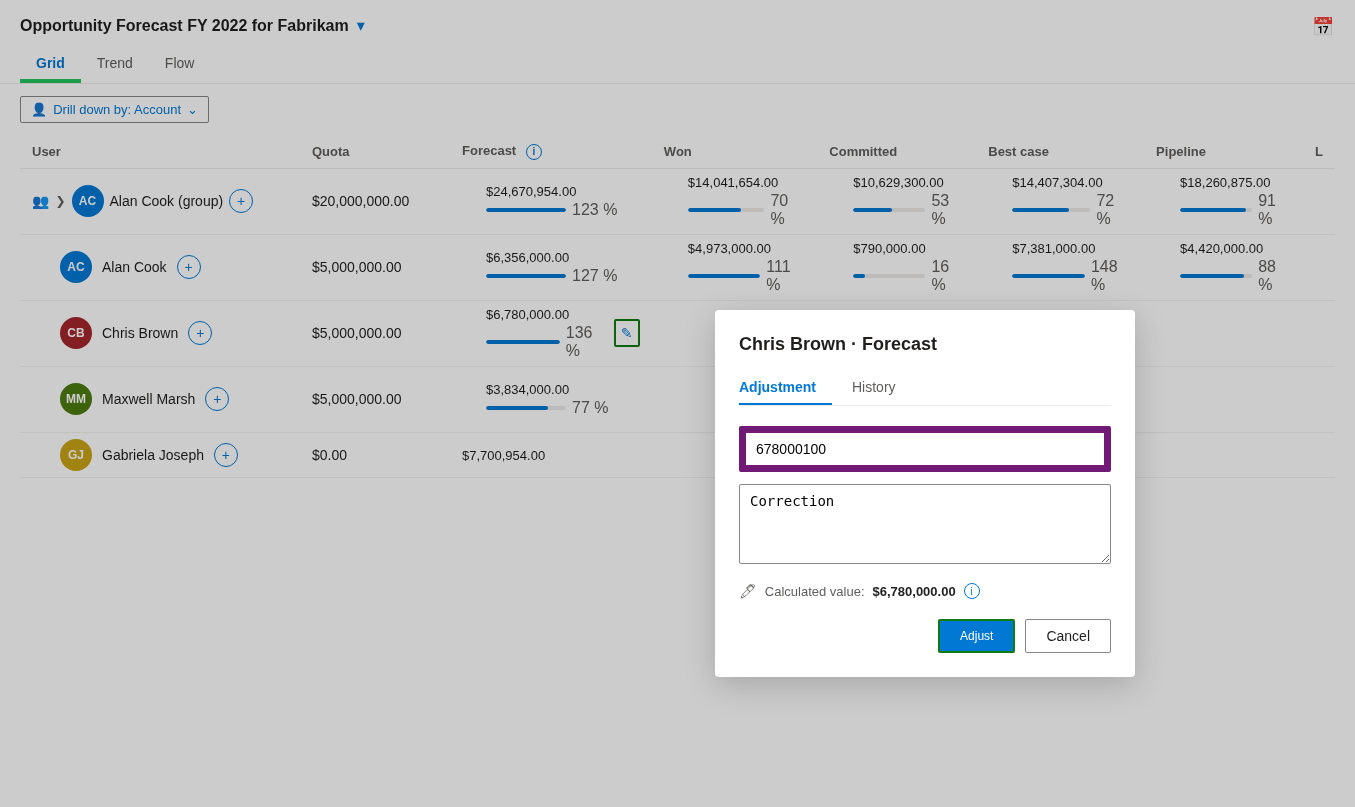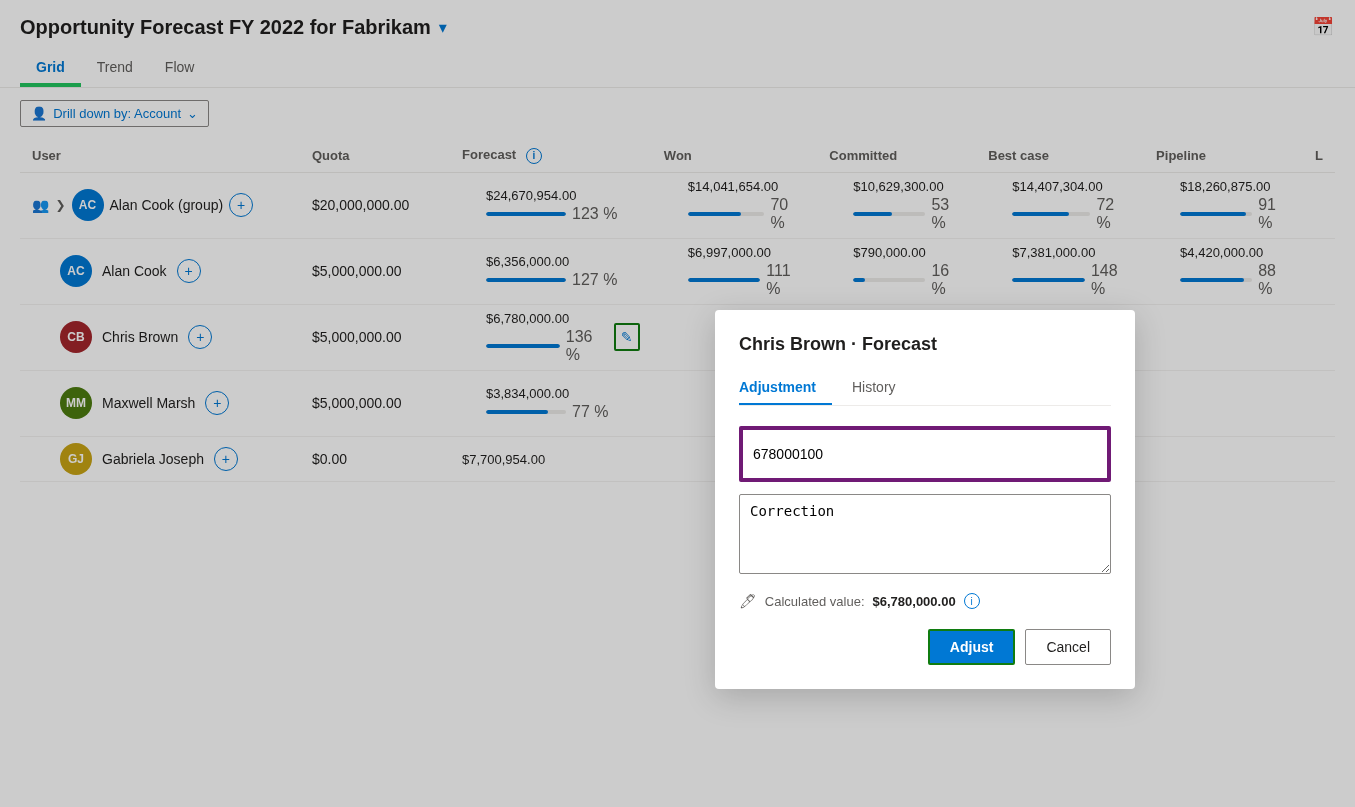--- a/index.html
+++ b/index.html
@@ -3,21 +3,21 @@
   <meta charset="utf-8">
   <style>
     * { box-sizing: border-box; margin: 0; padding: 0; }
     body { font-family: 'Segoe UI', sans-serif; font-size: 14px; background: #f3f2f1; color: #201f1e; }
 
     .app-container { background: #fff; min-height: 807px; width: 1355px; overflow: hidden; position: relative; }
 
     
     .header { padding: 16px 20px 0 20px; border-bottom: 1px solid #edebe9; }
     .title-row { display: flex; align-items: center; gap: 8px; margin-bottom: 12px; }
-    .title-text { font-size: 20px; font-weight: 600; color: #201f1e; }
+    .title-text { font-size: 16px; font-weight: 600; color: #201f1e; }
     .title-chevron { color: #0078d4; cursor: pointer; font-size: 16px; }
     .tabs { display: flex; gap: 0; }
     .tab { padding: 8px 16px; cursor: pointer; font-size: 14px; color: #605e5c; border-bottom: 2px solid transparent; }
     .tab.active { color: #0078d4; border-bottom: 4px solid #22c55e; font-weight: 600; }
 
     
     .toolbar { padding: 12px 20px; display: flex; align-items: center; gap: 8px; }
     .drill-down-btn { display: flex; align-items: center; gap: 6px; border: 1px solid #8a8886; border-radius: 2px; padding: 5px 10px; cursor: pointer; font-size: 13px; color: #0078d4; background: #fff; }
 
     
@@ -63,28 +63,28 @@
 
     
     .modal-overlay { position: absolute; top: 0; left: 0; right: 0; bottom: 0; background: rgba(0,0,0,0.2); z-index: 100; }
     .modal { position: absolute; top: 310px; left: 715px; width: 420px; background: #fff; border-radius: 4px; box-shadow: 0 8px 32px rgba(0,0,0,0.18); z-index: 200; padding: 24px; }
     .modal-title { font-size: 18px; font-weight: 600; margin-bottom: 16px; }
 
     .modal-tabs { display: flex; gap: 12px; border-bottom: 1px solid #edebe9; margin-bottom: 20px; }
     .modal-tab { padding: 8px 16px 8px 0; cursor: pointer; font-size: 14px; color: #605e5c; border-bottom: 2px solid transparent; margin-right: 8px; }
     .modal-tab.active { color: #0078d4; border-bottom: 2px solid #0078d4; font-weight: 600; }
 
-    .modal-input { width: 100%; border: 4px solid #701a75; border-radius: 2px; padding: 16px 10px; font-size: 14px; margin-bottom: 12px; outline: none; }
+    .modal-input { width: 100%; border: 7px solid #701a75; border-radius: 2px; padding: 8px 10px; font-size: 14px; margin-bottom: 12px; outline: none; }
     .modal-textarea { width: 100%; border: 1px solid #8a8886; border-radius: 2px; padding: 8px 10px; font-size: 14px; height: 80px; resize: vertical; outline: none; margin-bottom: 16px; }
 
     .calculated-row { display: flex; align-items: center; gap: 8px; margin-bottom: 20px; font-size: 13px; color: #605e5c; }
     .calculated-value { font-weight: 700; color: #201f1e; }
 
     .modal-actions { display: flex; justify-content: flex-end; gap: 10px; }
-    .btn-adjust { background: #0078d4; color: #fff; border: 2px solid #107c10; border-radius: 2px; padding: 8px 20px; font-size: 14px; cursor: pointer; font-weight: 700; }
+    .btn-adjust { background: #0078d4; color: #fff; border: 2px solid #107c10; border-radius: 2px; padding: 8px 20px; font-size: 12px; cursor: pointer; font-weight: 400; }
     .btn-cancel { background: #fff; color: #201f1e; border: 1px solid #8a8886; border-radius: 2px; padding: 8px 20px; font-size: 14px; cursor: pointer; }
 
     .calc-icon { font-size: 14px; color: #605e5c; }
   </style>
 </head>
 <body>
 
 <div class="app-container">
 
   <div class="top-right-icon">📅</div>
@@ -212,21 +212,21 @@
               <div class="progress-bar-container">
                 <div class="progress-bar-track">
                     <div class="progress-bar-fill" style="width:100%;"></div>
                   </div>
                 <span class="progress-percent">127 %</span>
               </div>
             </div>
           </td>
           <td class="col-won">
             <div class="value-cell">
-              <span class="amount">$6,997,000.00</span>
+              <span class="amount">$4,973,000.00</span>
               <div class="progress-bar-container">
                 <div class="progress-bar-track">
                     <div class="progress-bar-fill" style="width:100%;"></div>
                   </div>
                 <span class="progress-percent">111 %</span>
               </div>
             </div>
           </td>
           <td class="col-committed">
             <div class="value-cell">

